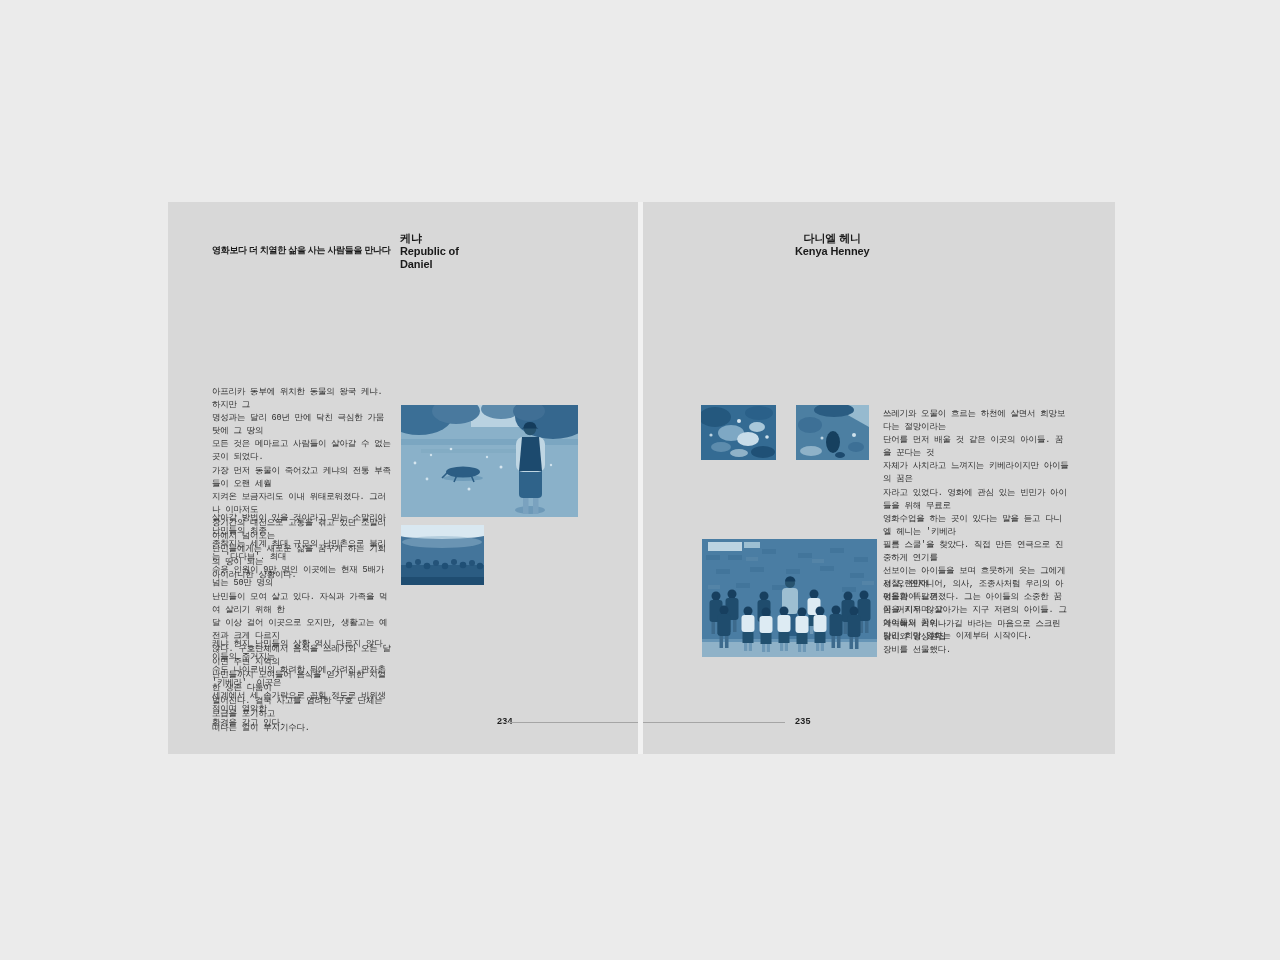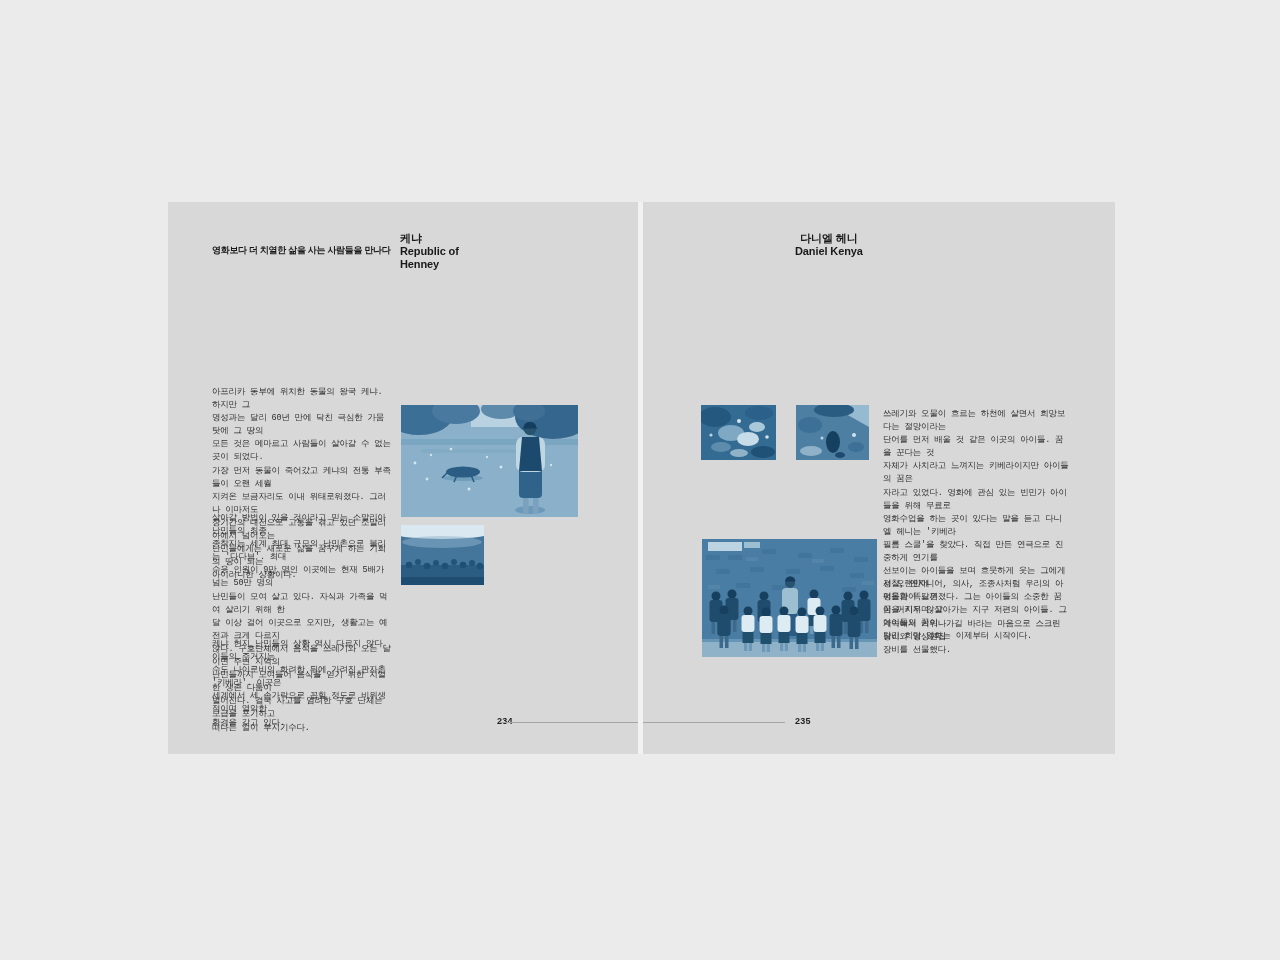--- a/index.html
+++ b/index.html
@@ -41,21 +41,21 @@
 <body>
 
 <div class="spread">
   <div class="page page-left"></div>
   <div class="spine"></div>
   <div class="page page-right"></div>
 </div>
 
 <div class="kr-title" style="left:212px;top:236px;margin-top:8px;">영화보다 더 치열한 삶을 사는 사람들을 만나다</div>
 
-<div class="head-block" style="left:400px;top:232px;"><span>케냐</span><br><span>Republic of</span><br><span>Henney</span></div>
+<div class="head-block" style="left:400px;top:232px;"><span>케냐</span><br><span>Republic of</span><br><span>Daniel</span></div>
 
 <div class="para" style="left:212px;top:386px;width:182px;">아프리카 동부에 위치한 동물의 왕국 케냐. 하지만 그
 명성과는 달리 60년 만에 닥친 극심한 가뭄 탓에 그 땅의
 모든 것은 메마르고 사람들이 살아갈 수 없는 곳이 되었다.
 가장 먼저 동물이 죽어갔고 케냐의 전통 부족들이 오랜 세월
 지켜온 보금자리도 이내 위태로워졌다. 그러나 이마저도
 장기간의 내전으로 고통을 겪고 있던 소말리아에서 넘어오는
 난민들에게는 새로운 삶을 꿈꾸게 하는 기회의 땅이 되는
 아이러니한 상황이다.</div>
 <div class="para" style="left:212px;top:512px;width:182px;">살아갈 방법이 있을 것이라고 믿는 소말리아 난민들의 최종
@@ -123,21 +123,21 @@
     <circle cx="62" cy="40" r="3.3" fill="#1f4f75"></circle>
     <circle cx="71" cy="38" r="3" fill="#245379"></circle>
     <circle cx="79" cy="41" r="3.2" fill="#1f4f75"></circle>
     <rect y="52" width="83" height="8" fill="#1d4a6e" opacity="0.85"></rect>
   </svg>
 </div>
 
 <div class="pageno" style="left:473px;margin-left:24px;">234</div>
 <div class="footrule" style="left:500px;width:138px;"></div>
 
-<div class="head-block" style="left:795px;top:232px;text-align:center;"><span>다니엘 헤니</span><br><span>Daniel Kenya</span></div>
+<div class="head-block" style="left:795px;top:232px;text-align:center;"><span>다니엘 헤니</span><br><span>Kenya Henney</span></div>
 
 <div class="photo" style="left:701px;top:405px;width:75px;height:55px;">
   <svg viewBox="0 0 75 55" preserveAspectRatio="none">
     <rect width="75" height="55" fill="#346b93"></rect>
     <ellipse cx="14" cy="12" rx="16" ry="10" fill="#24587e"></ellipse>
     <ellipse cx="58" cy="8" rx="14" ry="7" fill="#2a6089"></ellipse>
     <ellipse cx="30" cy="28" rx="13" ry="8" fill="#7ea8c4"></ellipse>
     <ellipse cx="47" cy="34" rx="11" ry="7" fill="#c7dce9"></ellipse>
     <ellipse cx="56" cy="22" rx="8" ry="5" fill="#a9c8da"></ellipse>
     <ellipse cx="20" cy="42" rx="10" ry="5" fill="#5d8cad"></ellipse>

